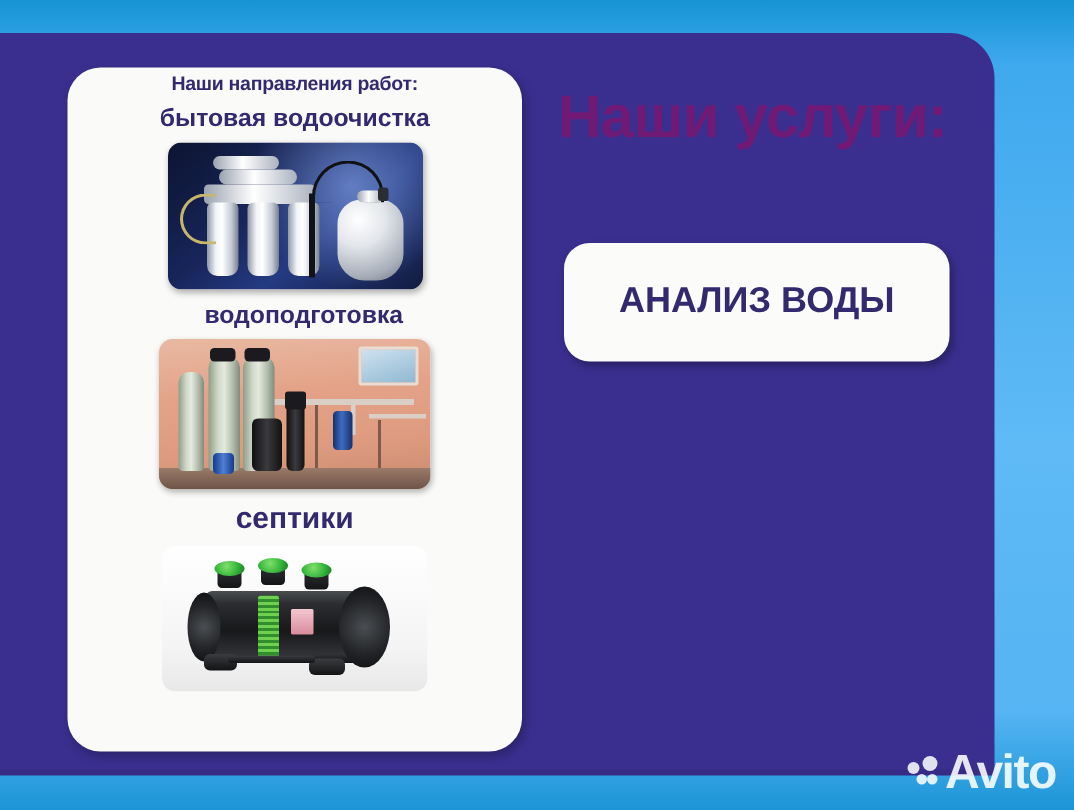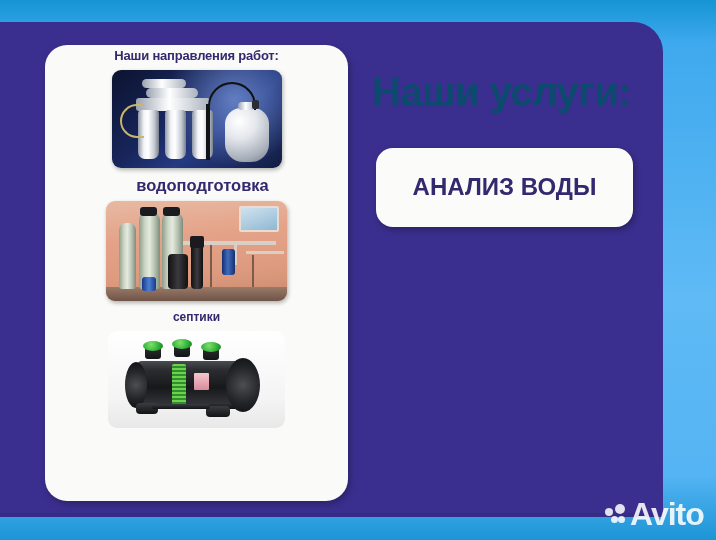--- a/index.html
+++ b/index.html
@@ -71,21 +71,21 @@
   }
   .cat-label {
     text-align: center;
     color: #33296F;
     font-weight: bold;
     font-size: 16.5px;
     line-height: 1.05;
   }
   #label-1 { margin-top: 8px; }
   #label-2 { margin-top: 9px; margin-left: 12px; }
-  #label-3 { margin-top: 10px; font-size: 12px; }
+  #label-3 { margin-top: 10px; font-size: 20px; }
 
   .photo {
     position: relative;
     width: 170px;
     height: 98px;
     margin: 7px auto 0 auto;
     border-radius: 9px;
     overflow: hidden;
     box-shadow: 1px 2px 4px rgba(0,0,0,0.30);
   }
@@ -139,23 +139,23 @@
   .sp-neck { position:absolute; background: linear-gradient(180deg,#2f3134,#141517); border-radius:3px; }
   .sp-cap { position:absolute; background: radial-gradient(circle at 40% 35%, #7fe06a 0%, #34b43b 55%, #16761f 100%); border-radius: 50%; }
   .sp-green { position:absolute; background: repeating-linear-gradient(180deg,#6fd04f 0 2px,#2f8f2d 2px 4px); border-radius:2px; }
   .sp-label { position:absolute; background: linear-gradient(180deg,#f3c7cf,#d98b9b); border-radius:1px; }
   .sp-foot { position:absolute; background: linear-gradient(180deg,#3a3c40,#121314); border-radius:4px; }
 
   
   #services-title {
     position: absolute;
     left: 372px;
-    top: 72px;
+    top: 58px;
     width: 280px;
-    color: #0c4a6e;
+    color: #701a75;
     font-size: 40px;
     font-weight: bold;
     letter-spacing: -0.5px;
     line-height: 1;
     white-space: nowrap;
   }
 
   .svc-btn {
     position: absolute;
     left: 376px;
@@ -164,21 +164,21 @@
     border-radius: 17px;
     box-shadow: 2px 3px 6px rgba(0,0,0,0.30);
     color: #33296F;
     font-weight: bold;
     display: flex;
     align-items: center;
     justify-content: center;
     text-align: center;
     line-height: 1.04;
   }
-  #svc-1 { top: 148px; height: 79px; font-size: 24px; }
+  #svc-1 { top: 162px; height: 79px; font-size: 24px; }
   #svc-2 { top: 275px; height: 85px; font-size: 24px; }
   #svc-3 { top: 381px; height: 97px; font-size: 23px; }
   .svc-btn span { display: block; padding: 0 8px; }
 
   
   #avito {
     position: absolute;
     left: 605px;
     top: 498px;
     display: flex;
@@ -216,20 +216,21 @@
 <div id="stage">
 
   <div id="backdrop"></div>
 
   <div id="panel"></div>
 
   <div id="left-card">
 
     <div id="headline" class="card-heading">Наши направления работ:</div>
 
+    <div id="label-1" class="cat-label">бытовая водоочистка</div>
 
     <div class="photo">
       <div class="ro-bg"></div>
 
       <div class="ro-cap" style="left:24px; top:28px; width:74px; height:13px;"></div>
       <div class="ro-cap" style="left:34px; top:18px; width:52px; height:10px; border-radius:5px;"></div>
       <div class="ro-cap" style="left:30px; top:9px; width:44px; height:9px; border-radius:5px;"></div>
 
       <div class="ro-part ro-housing" style="left:26px; top:40px; height:49px;"></div>
       <div class="ro-part ro-housing" style="left:53px; top:40px; height:49px;"></div>

